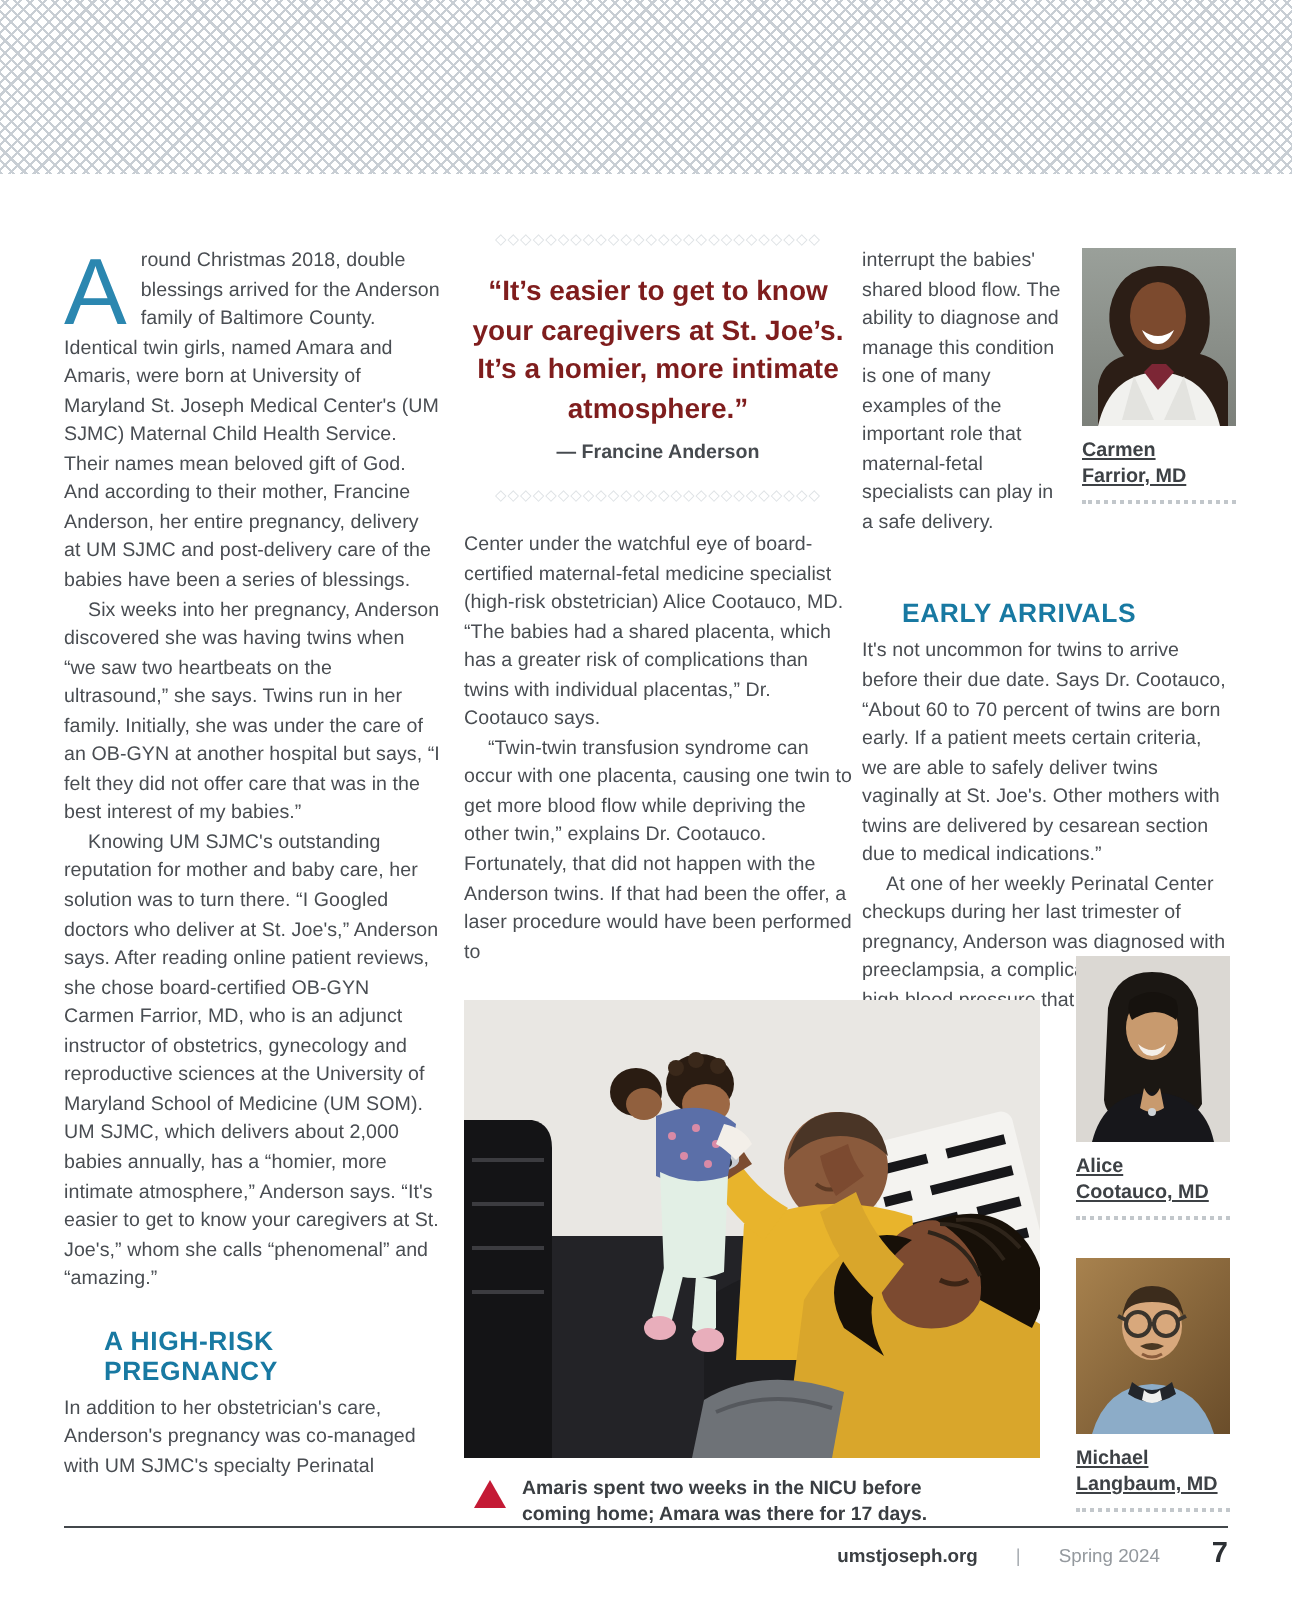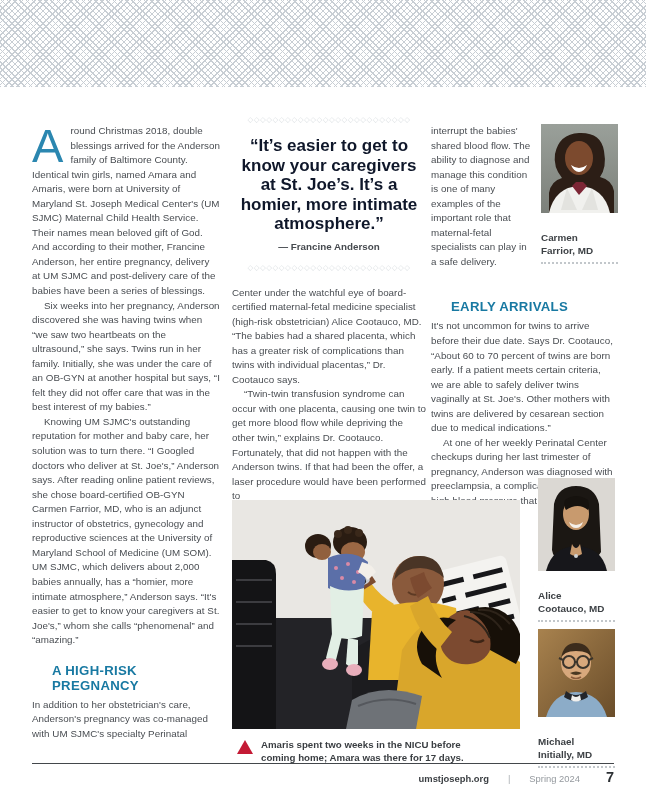--- a/index.html
+++ b/index.html
@@ -32,32 +32,32 @@
     padding-left:20px;
   }
   .col3 .heading{margin-top:30px;}
   
   .pullquote{text-align:center;margin-bottom:14px;}
   .diamond-row{
     font-size:7.5px;line-height:8px;color:#dde1e4;letter-spacing:.5px;
     user-select:none;white-space:nowrap;overflow:hidden;
   }
   .quote-text{
-    margin:12px 2px 7px 2px;font-size:17px;line-height:19.5px;font-weight:bold;
-    color:#0f172a;
+    margin:12px 2px 7px 2px;font-size:14px;line-height:19.5px;font-weight:bold;
+    color:#7f1d1d;
   }
   .quote-attr{margin:0 0 12px 0;font-size:9.8px;font-weight:bold;color:#464a4f;}
   
   .col3-top{display:flex;gap:9px;align-items:flex-start;}
   .col3-top p.body{width:101px;flex:none;}
   
   .doc-card{width:77px;}
   .doc-photo{display:block;width:77px;}
   .doc-name{
-    margin-top:18px;font-size:9.9px;font-weight:bold;color:#3d4145;line-height:13px;
+    margin-top:6px;font-size:9.9px;font-weight:bold;color:#3d4145;line-height:13px;text-decoration:underline;
   }
   .doc-name span{display:block;}
   .dotted{border-bottom:2px dotted #c2c7cb;margin-top:5px;height:0;}
   .doc-alice{position:absolute;left:538px;top:478px;}
   .doc-michael{position:absolute;left:538px;top:629px;}
   
   .big-photo{position:absolute;left:232px;top:500px;width:288px;height:229px;}
   .big-photo svg{display:block;}
   
   .photo-caption{
@@ -247,21 +247,21 @@
           <path d="M37 33 h2 M25 31 l-4 -2 M51 31 l4 -2"></path>
       </g>
       <path d="M32 44 q6 -3 12 0 q-6 4 -12 0z" fill="#4a3822"></path>
       <path d="M33 48 q5 3 10 0" stroke="#8a5c3c" stroke-width="1.5" fill="none"></path>
       <path d="M8 88 q7 -24 30 -25 q24 1 31 25 z" fill="#8cacc8"></path>
       <path d="M28 62 q10 8 20 0 l2 6 q-12 8 -24 0 z" fill="#23262b"></path>
       <path d="M34 66 q4 4 8 0 l1 5 q-5 3 -10 0 z" fill="#f0f0ee"></path>
     </svg>
     <div class="doc-name">
       <span>Michael</span>
-      <span>Initially, MD</span>
+      <span>Langbaum, MD</span>
     </div>
     <div class="dotted"></div>
   </div>
 
   <div class="footer-rule"></div>
   <div class="footer">
     <span class="footer-site">umstjoseph.org</span>
     <span class="footer-divider">|</span>
     <span class="footer-issue">Spring 2024</span>
     <span class="footer-page">7</span>

